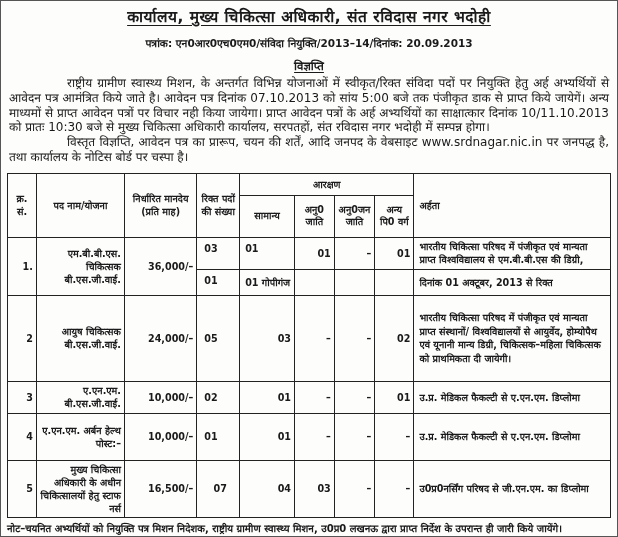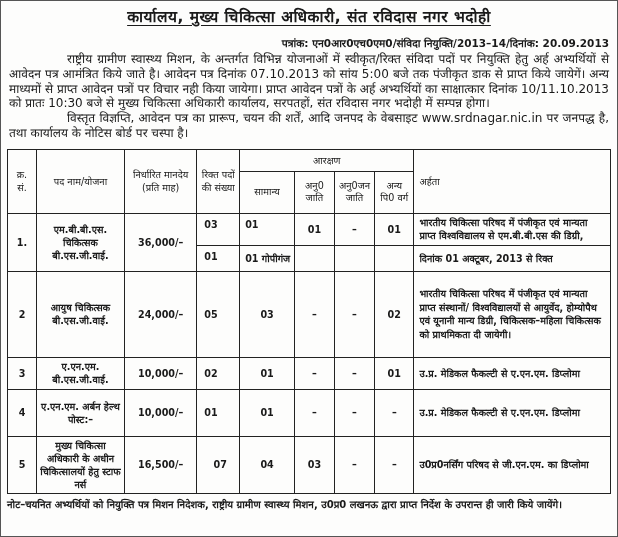--- a/index.html
+++ b/index.html
@@ -22,25 +22,25 @@
     text-align: center;
     font-weight: bold;
     font-size: 15.5px;
     line-height: 22px;
     text-decoration: underline;
     text-underline-offset: 3px;
     letter-spacing: 0.5px;
   }
   .ref-row {
     display: flex;
-    justify-content: flex-end;
+    justify-content: center;
     align-items: baseline;
     font-size: 10.5px;
     font-weight: 600;
-    margin: 8px 2px 2px 2px;
+    margin: 8px 2px 8px 2px;
   }
   .notice-heading {
     text-align: center;
     font-weight: bold;
     font-size: 11.5px;
     text-decoration: underline;
     text-underline-offset: 2px;
     margin: 3px 0 3px 0;
   }
   .body-text {
@@ -58,22 +58,22 @@
     table-layout: fixed;
   }
   .notice-table th, .notice-table td {
     border: 1px solid #222;
     font-size: 9.6px;
     font-weight: 600;
     vertical-align: middle;
     padding: 2px 3px;
     overflow: hidden;
   }
-  .notice-table th { text-align: center; font-weight: 400; }
-  .notice-table td { text-align: center; }
+  .notice-table th { text-align: center; font-weight: 700; }
+  .notice-table td { text-align: right; }
   .notice-table td.left, .notice-table th.left { text-align: left; padding-left: 5px; }
   .notice-table td.qual {
     text-align: left;
     vertical-align: middle;
     padding: 2px 5px;
     line-height: 13.5px;
   }
   .notice-table td.vac { text-align: left; padding-left: 7px; vertical-align: top; padding-top: 5px; }
   .notice-table td.post { line-height: 13px; }
   col.c-sno  { width: 4.8%; }
@@ -109,20 +109,21 @@
 
 <div class="page">
 
   <div class="doc-title">कार्यालय, मुख्य चिकित्सा अधिकारी, संत रविदास नगर भदोही</div>
 
   <div class="ref-row">
     <span>पत्रांक: एन0आर0एच0एम0/संविदा नियुक्ति/2013–14/</span>
     <span>दिनांक: 20.09.2013</span>
   </div>
 
+  <div class="notice-heading">विज्ञप्ति</div>
 
   <p class="body-text indent">राष्ट्रीय ग्रामीण स्वास्थ्य मिशन, के अन्तर्गत विभिन्न योजनाओं में स्वीकृत/रिक्त संविदा पदों पर नियुक्ति हेतु अर्ह अभ्यर्थियों से आवेदन पत्र आमंत्रित किये जाते है। आवेदन पत्र दिनांक 07.10.2013 को सांय 5:00 बजे तक पंजीकृत डाक से प्राप्त किये जायेगें। अन्य माध्यमों से प्राप्त आवेदन पत्रों पर विचार नही किया जायेगा। प्राप्त आवेदन पत्रों के अर्ह अभ्यर्थियों का साक्षात्कार दिनांक 10/11.10.2013 को प्रातः 10:30 बजे से मुख्य चिकित्सा अधिकारी कार्यालय, सरपतहों, संत रविदास नगर भदोही में सम्पन्न होगा।</p>
   <p class="body-text indent">विस्तृत विज्ञप्ति, आवेदन पत्र का प्रारूप, चयन की शर्तें, आदि जनपद के वेबसाइट www.srdnagar.nic.in पर जनपद्ध है, तथा कार्यालय के नोटिस बोर्ड पर चस्पा है।</p>
 
   <table class="notice-table">
     <colgroup>
       <col class="c-sno">
         <col class="c-post">
         <col class="c-pay">
         <col class="c-vac">

